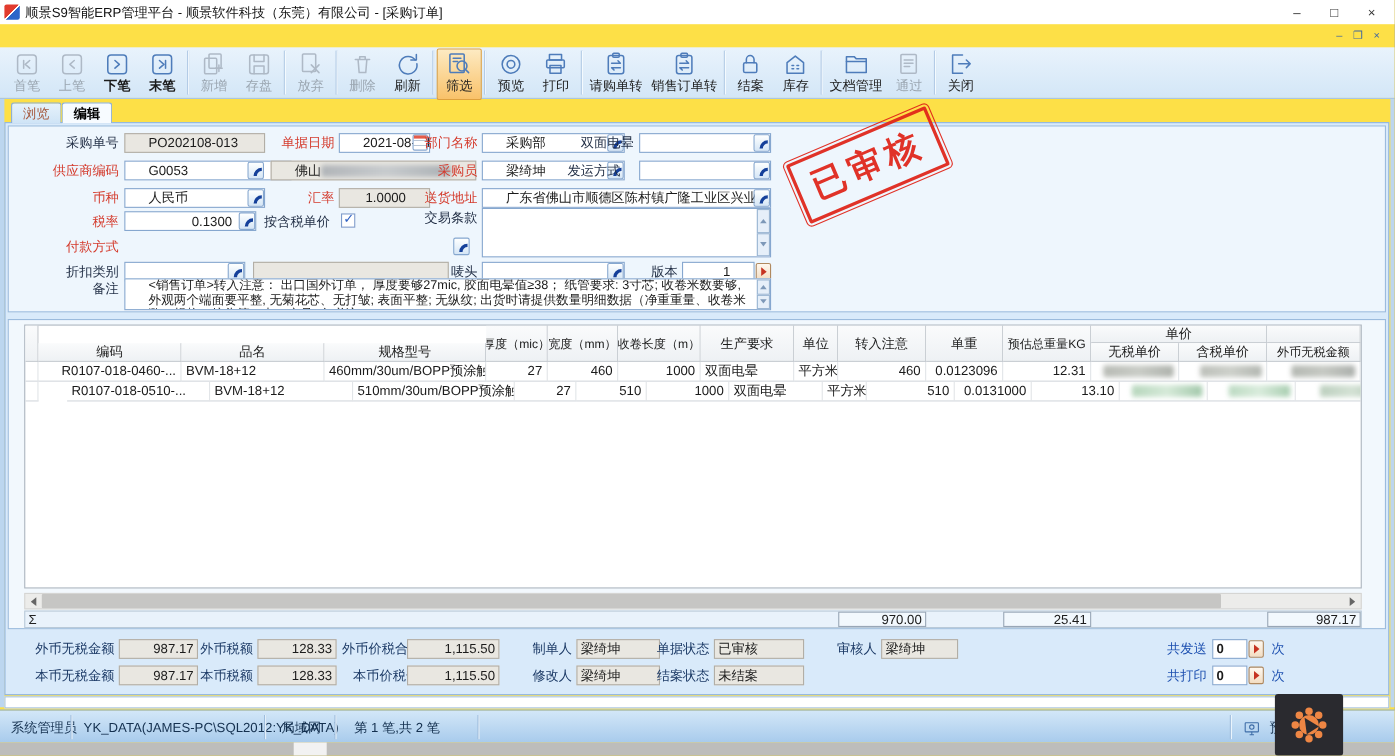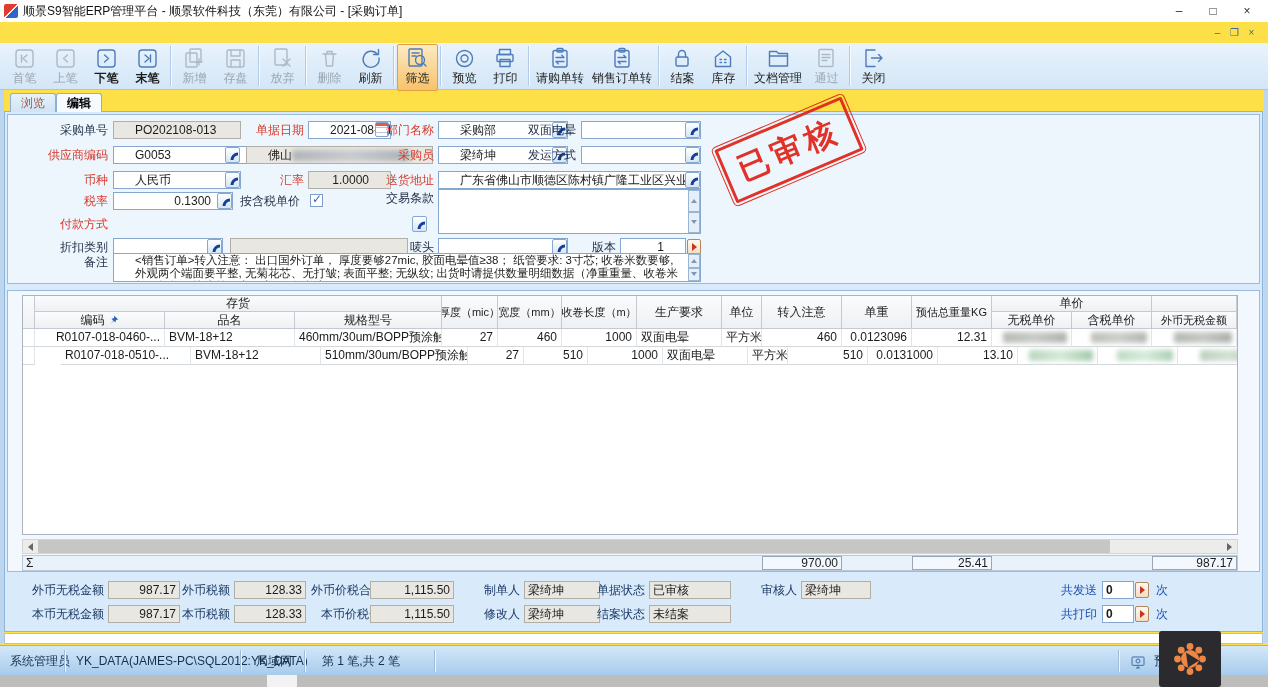--- a/index.html
+++ b/index.html
@@ -394,21 +394,21 @@
         </svg>
       </div>
     <div class="fbox dis" style="left:238px;top:31px;width:187px;"><span>佛山</span><span class="redact" style="width:118px;background:linear-gradient(90deg,#b0b4b8,#c7cbce,#aab0b4);"></span></div>
     <div class="flabel red" style="left:378px;top:31px;width:48px;">采购员</div>
     <div class="fbox" style="left:430px;top:31px;width:130px;">梁绮坤</div>
     <div class="lk" style="left:544px;top:32px;">
         <svg>
           <use href="#i-mag"></use>
         </svg>
       </div>
-    <div class="flabel" style="left:520px;top:31px;width:48px;">发运方式</div>
+    <div class="flabel" style="left:508px;top:31px;width:48px;">发运方式</div>
     <div class="fbox" style="left:573px;top:31px;width:120px;"></div>
     <div class="lk" style="left:677px;top:32px;">
         <svg>
           <use href="#i-mag"></use>
         </svg>
       </div>
 
     <div class="flabel red" style="left:20px;top:56px;width:80px;">币种</div>
     <div class="fbox" style="left:105px;top:56px;width:128px;">人民币</div>
     <div class="lk" style="left:217px;top:57px;">
@@ -483,22 +483,21 @@
         </div>
       </div>
   </div>
 
   <div class="stamp">已审核</div>
 
   <div class="gridpanel">
     <div class="gridwrap">
       <div class="ghead">
         <div class="hc" style="left:0;top:0;width:12px;height:33px;"></div>
-        <div class="hc" style="left:12px;top:0;width:407px;height:16px;">存货</div>
-        <div class="hc" style="left:12px;top:16px;width:130px;height:17px;">
+        <div class="hc" style="left:12px;top:16px;width:130px;height:17px;flex-direction:column;">
             <span>编码</span>
             <svg class="pin" viewBox="0 0 24 24">
               <path d="M13 2l9 9-5 1-2 6-4-4-7 8 6-9-4-4 6-2z"></path>
             </svg>
           </div>
         <div class="hc" style="left:142px;top:16px;width:130px;height:17px;">品名</div>
         <div class="hc" style="left:272px;top:16px;width:147px;height:17px;">规格型号</div>
         <div class="hc" style="left:419px;top:0;width:56px;height:33px;font-size:11px;">厚度（mic）</div>
         <div class="hc" style="left:475px;top:0;width:64px;height:33px;font-size:11px;">宽度（mm）</div>
         <div class="hc" style="left:539px;top:0;width:75px;height:33px;font-size:11px;">收卷长度（m）</div>

